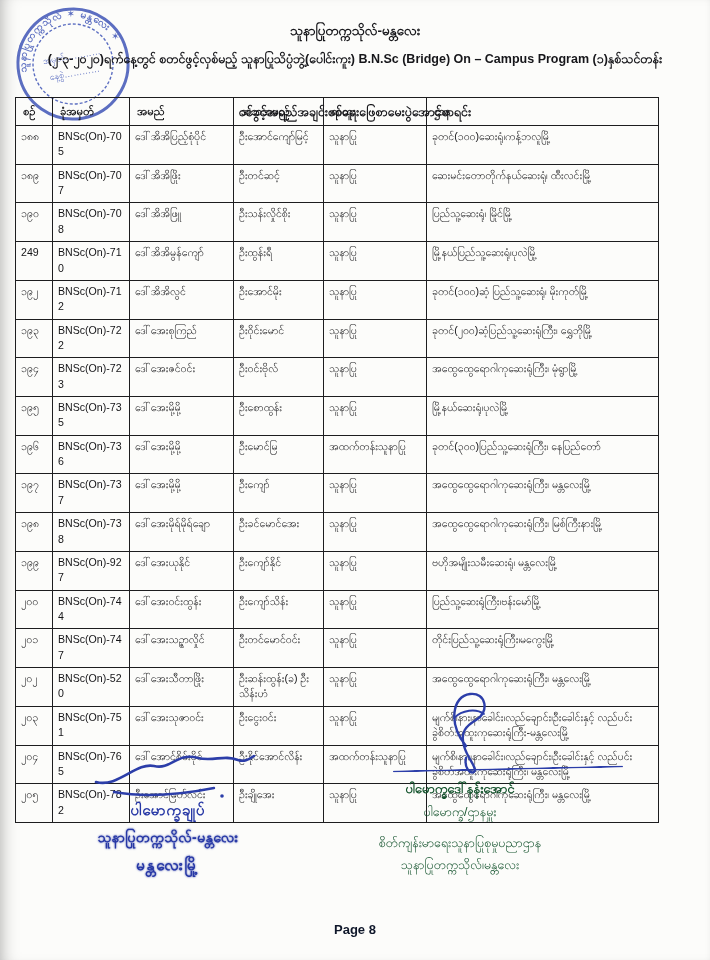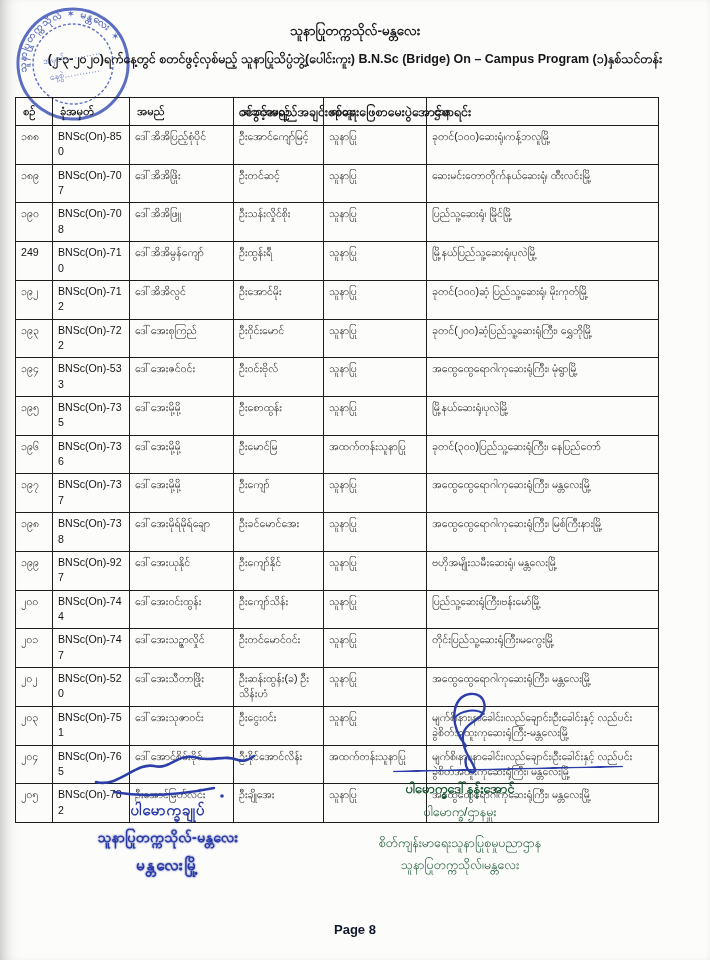--- a/index.html
+++ b/index.html
@@ -107,21 +107,21 @@
         <th>ခုံအမှတ်</th>
         <th>အမည်</th>
         <th>အဘအမည်</th>
         <th>ရာထူး</th>
         <th class="h5">ဌာန</th>
       </tr>
     </thead>
     <tbody>
         <tr>
           <td class="c0">၁၈၈</td>
-          <td class="c1">BNSc(On)-850</td>
+          <td class="c1">BNSc(On)-705</td>
           <td class="c2">ဒေါ်အိအိပြည့်စုံပိုင်</td>
           <td class="c3">ဦးအောင်ကျော်မြင့်</td>
           <td class="c4">သူနာပြု</td>
           <td class="c5">ခုတင်(၁၀၀)ဆေးရုံ၊ကန့်ဘလူမြို့</td>
         </tr>
         <tr>
           <td class="c0">၁၈၉</td>
           <td class="c1">BNSc(On)-707</td>
           <td class="c2">ဒေါ်အိအိဖြိုး</td>
           <td class="c3">ဦးတင်ဆင့်</td>
@@ -155,21 +155,21 @@
         <tr>
           <td class="c0">၁၉၃</td>
           <td class="c1">BNSc(On)-722</td>
           <td class="c2">ဒေါ်အေးစုကြည်</td>
           <td class="c3">ဦးဝိုင်းမောင်</td>
           <td class="c4">သူနာပြု</td>
           <td class="c5">ခုတင်(၂၀၀)ဆံ့ပြည်သူ့ဆေးရုံကြီး၊ ရွှေဘိုမြို့</td>
         </tr>
         <tr>
           <td class="c0">၁၉၄</td>
-          <td class="c1">BNSc(On)-533</td>
+          <td class="c1">BNSc(On)-723</td>
           <td class="c2">ဒေါ်အေးဇင်ဝင်း</td>
           <td class="c3">ဦးဝင်းဗိုလ်</td>
           <td class="c4">သူနာပြု</td>
           <td class="c5">အထွေထွေရောဂါကုဆေးရုံကြီး၊ မုံရွာမြို့</td>
         </tr>
         <tr>
           <td class="c0">၁၉၅</td>
           <td class="c1">BNSc(On)-735</td>
           <td class="c2">ဒေါ်အေးမို့မို့</td>
           <td class="c3">ဦးစောထွန်း</td>

